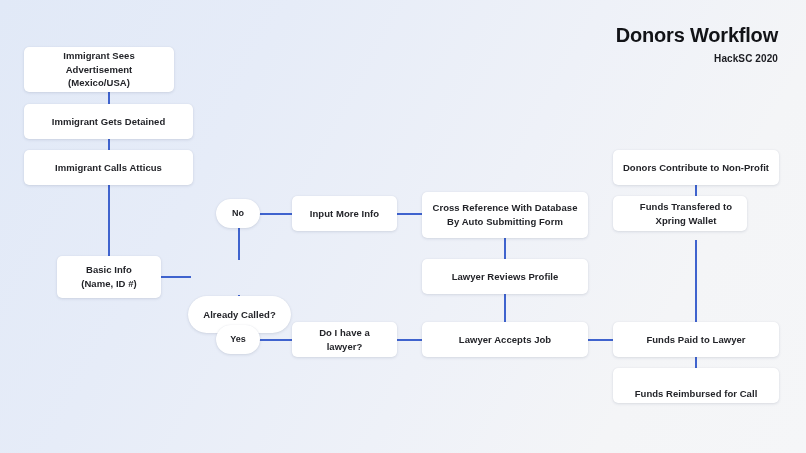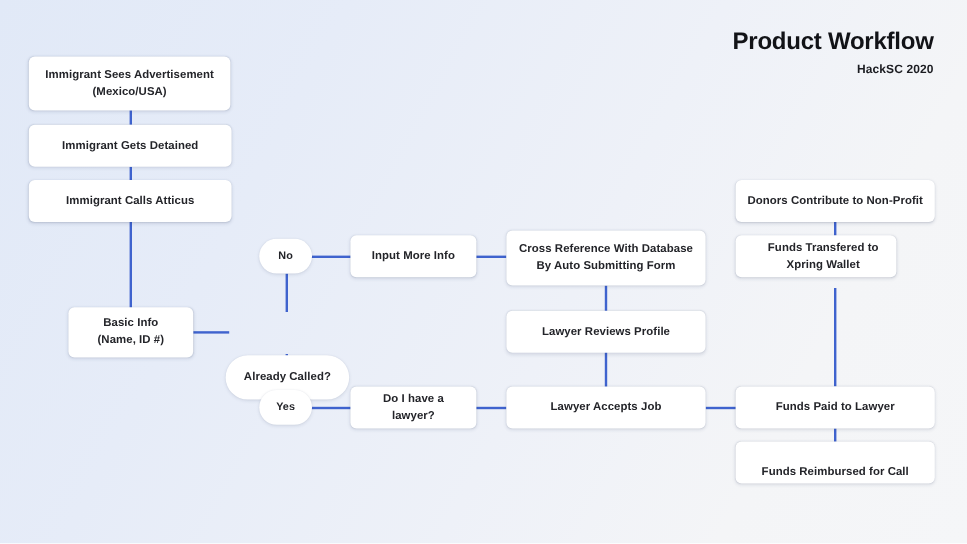--- a/index.html
+++ b/index.html
@@ -79,21 +79,21 @@
   .node.small .label {
     font-size: 9px;
   }
 </style>
 </head>
 <body>
 
 <div id="canvas">
 
   <div id="title-block">
-    <div id="page-title">Product Workflow</div>
+    <div id="page-title">Donors Workflow</div>
     <div id="page-subtitle">HackSC 2020</div>
   </div>
 
   <div class="conn v" style="left:108px; top:91px; height:13px;"></div>
   <div class="conn v" style="left:108px; top:139px; height:12px;"></div>
   <div class="conn v" style="left:108px; top:185px; height:73px;"></div>
 
   <div class="conn h" style="left:161px; top:276px; width:30px;"></div>
 
   <div class="conn v" style="left:238px; top:228px; height:32px;"></div>
@@ -110,21 +110,21 @@
   <div class="conn h" style="left:259px; top:339px; width:34px;"></div>
 
   <div class="conn h" style="left:396px; top:339px; width:26px;"></div>
 
   <div class="conn h" style="left:588px; top:339px; width:26px;"></div>
 
   <div class="conn v" style="left:695px; top:185px; height:12px;"></div>
   <div class="conn v" style="left:695px; top:240px; height:82px;"></div>
   <div class="conn v" style="left:695px; top:357px; height:12px;"></div>
 
-  <div class="node" style="left:24px; top:47px; width:168px; height:45px;">
+  <div class="node" style="left:24px; top:47px; width:150px; height:45px;">
     <div class="label">
       <span>Immigrant Sees Advertisement</span><br>
       <span>(Mexico/USA)</span>
     </div>
   </div>
 
   <div class="node" style="left:24px; top:104px; width:169px; height:35px;">
     <div class="label">Immigrant Gets Detained</div>
   </div>
 

